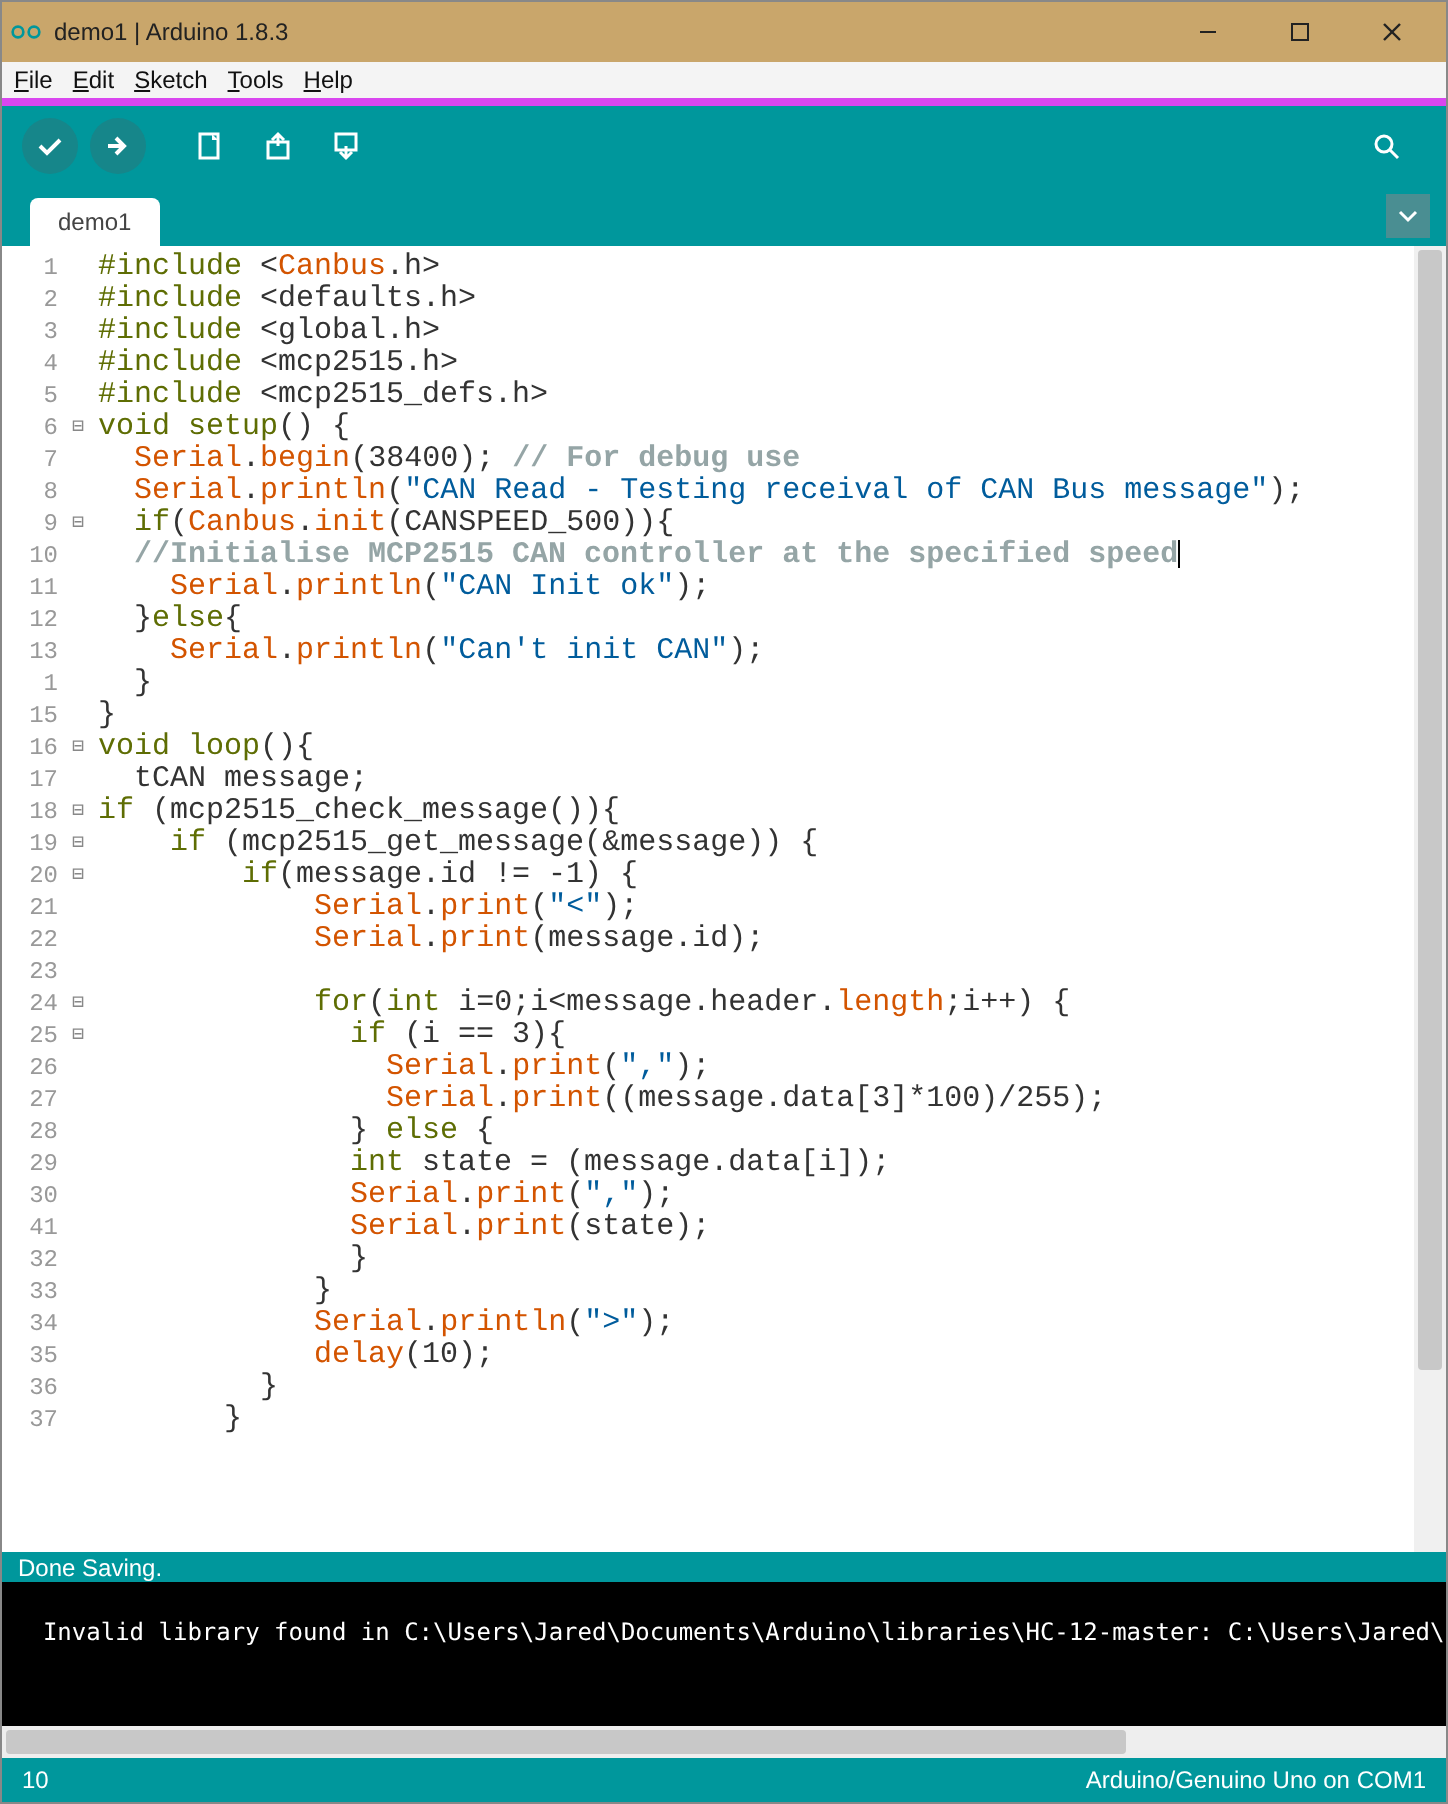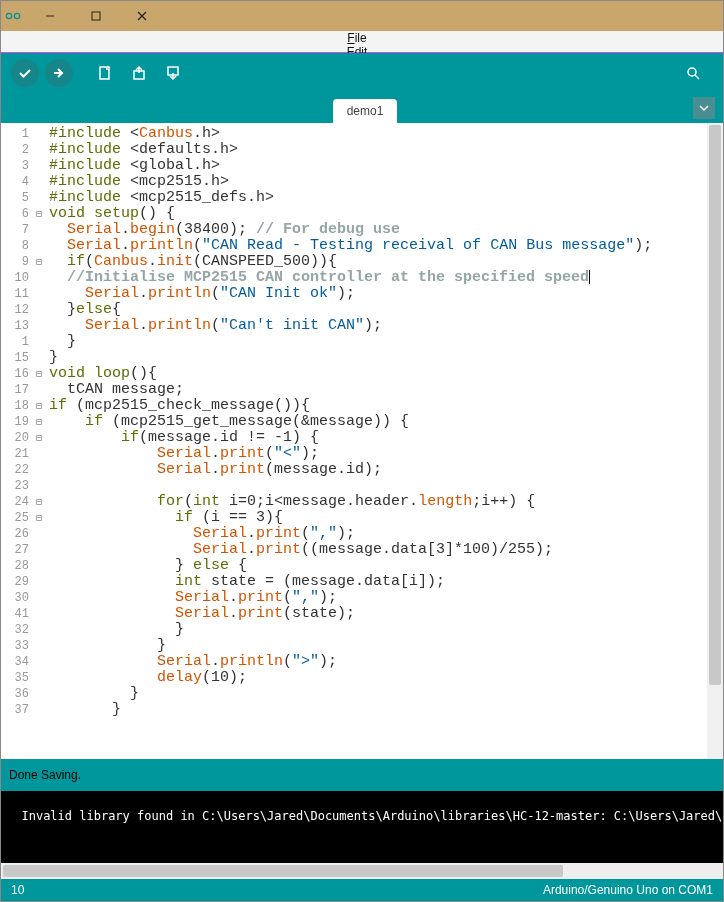--- a/index.html
+++ b/index.html
@@ -32,23 +32,22 @@
   display: flex; align-items: center; justify-content: center;
   font-size: 14px;
   color: #222;
 }
 .menubar {
   height: 22px;
   background: #f4f4f4;
   display: flex;
   align-items: center;
   padding: 0 6px;
-  border-bottom: 1px solid #d946ef;
-  font-size: 12px;
-  flex-direction: column;
+  border-bottom: 4px solid #d946ef;
+  font-size: 12px;
 }
 .menubar .menu-item { margin-right: 10px; color: #111; cursor: default; }
 .menubar .menu-item .accel { text-decoration: underline; }
 .toolbar {
   height: 40px;
   background: #00979c;
   display: flex;
   align-items: center;
   padding: 0 10px;
 }
@@ -64,23 +63,22 @@
   border-radius: 3px;
   background: transparent;
 }
 .tool-btn svg { width: 16px; height: 16px; }
 .toolbar .spacer { flex: 1; }
 .tabbar {
   height: 30px;
   background: #00979c;
   display: flex;
   align-items: flex-end;
-  padding: 0 19px;
-  position: relative;
-  justify-content: center;
+  padding: 0 8px;
+  position: relative;
 }
 .tab {
   background: #fff;
   border-top-left-radius: 4px;
   border-top-right-radius: 4px;
   padding: 5px 14px 5px 14px;
   font-size: 12px;
   color: #444;
   margin-left: 6px;
 }
@@ -148,23 +146,23 @@
 }
 .scrollbar-v .thumb {
   position: absolute;
   left: 2px; right: 2px;
   top: 2px;
   height: 560px;
   background: #c8c8c8;
   border-radius: 2px;
 }
 .statusbar1 {
-  height: 32px;
+  height: 15px;
   background: #00979c;
-  color: #000000;
+  color: #ffffff;
   display: flex;
   align-items: center;
   padding: 0 8px;
   font-size: 12px;
 }
 .console {
   height: 72px;
   background: #000;
   color: #fff;
   font-family: Consolas, monospace;
@@ -202,20 +200,21 @@
 
 <div class="titlebar">
   <span class="app-icon">
     <svg viewBox="0 0 24 12">
         <g fill="none" stroke="#00979c" stroke-width="2">
           <circle cx="6" cy="6" r="4"></circle>
           <circle cx="18" cy="6" r="4"></circle>
         </g>
       </svg>
   </span>
+  <span class="title">demo1 | Arduino 1.8.3</span>
   <div class="win-btn">
     <svg width="10" height="10">
         <line x1="1" y1="5" x2="9" y2="5" stroke="#222" stroke-width="1"></line>
       </svg>
   </div>
   <div class="win-btn">
     <svg width="10" height="10">
         <rect x="1" y="1" width="8" height="8" fill="none" stroke="#222" stroke-width="1"></rect>
       </svg>
   </div>

